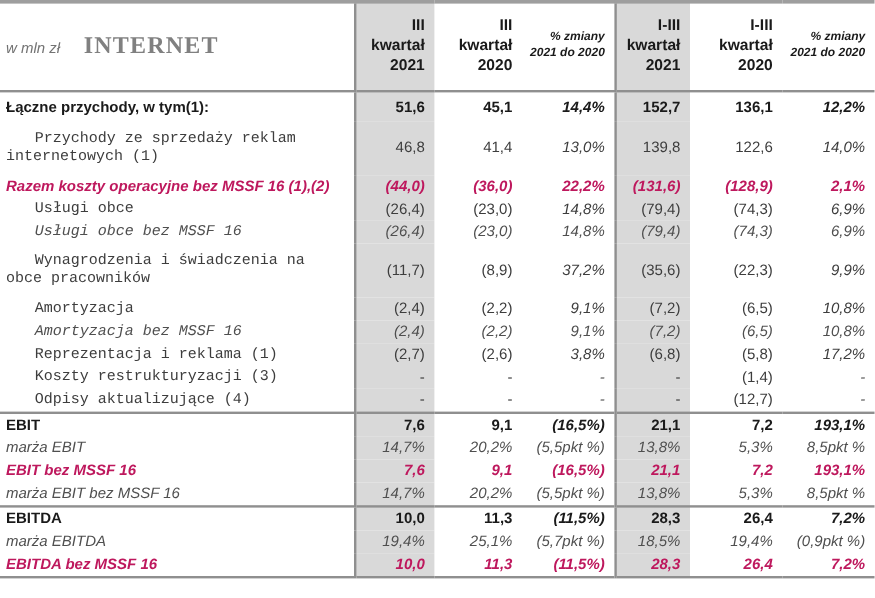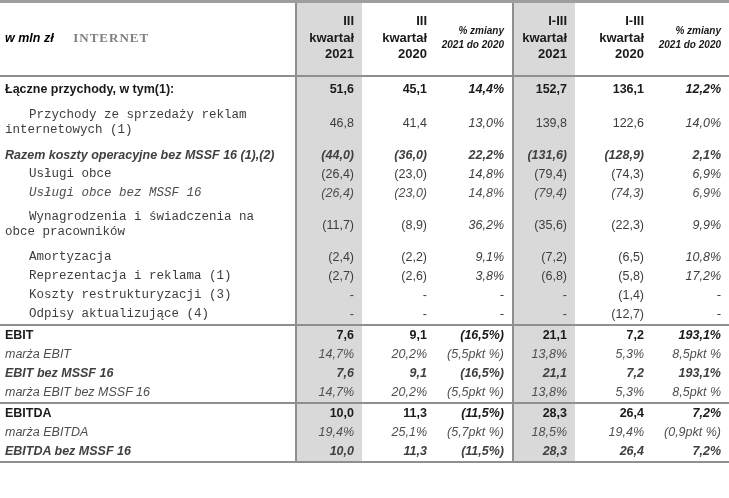--- a/index.html
+++ b/index.html
@@ -46,28 +46,28 @@
     white-space: pre-line;
     border-bottom: 2px solid #8f8f8f;
   }
   thead th.corner {
     text-align: left;
     padding-left: 5px;
     white-space: nowrap;
   }
   .unit-label {
     font-style: italic;
-    font-weight: bold;
+    font-weight: normal;
     font-size: 12.5px;
-    color: #000000;
+    color: #737373;
   }
   .segment-title {
     font-family: "Liberation Serif", serif;
     font-weight: bold;
-    font-size: 13px;
+    font-size: 20px;
     letter-spacing: 1px;
     color: #808080;
     margin-left: 16px;
   }
   thead th.pct-h {
     font-size: 10px;
     font-style: italic;
     line-height: 1.4;
   }
 
@@ -86,21 +86,21 @@
   tbody td.label {
     text-align: left;
     padding: 0 4px 0 5px;
     margin-left: 46px;
   }
   tr.indent td.label { text-indent: 24px; font-family: Liberation Mono, monospace; }
   tr.tall td { height: 42px; padding-top: 1px; padding-bottom: 2px; }
   tr.r-first td { height: 24px; }
 
   tr.bold { font-weight: bold; color: #1a1a1a; }
-  tr.bold-italic { font-weight: bold; font-style: italic; color: #404040; }
+  tr.bold-italic { font-weight: bold; font-style: italic; color: #be185d; }
   tr.italic { font-style: italic; color: #4f4f4f; }
   td.pct { font-style: italic; }
 
   tr.section td { border-top: 2px solid #8f8f8f; }
 </style>
 </head>
 <body>
 
 <div class="page">
   <table class="fin">
@@ -180,27 +180,36 @@
           <td class="val">(23,0)</td>
           <td class="val pct">14,8%</td>
           <td class="val hl vline">(79,4)</td>
           <td class="val">(74,3)</td>
           <td class="val pct">6,9%</td>
         </tr>
         <tr class="regular indent tall">
           <td class="label">Wynagrodzenia i świadczenia na obce pracowników</td>
           <td class="val hl vline">(11,7)</td>
           <td class="val">(8,9)</td>
-          <td class="val pct">36,2%</td>
+          <td class="val pct">37,2%</td>
           <td class="val hl vline">(35,6)</td>
           <td class="val">(22,3)</td>
           <td class="val pct">9,9%</td>
         </tr>
         <tr class="regular indent">
           <td class="label">Amortyzacja</td>
+          <td class="val hl vline">(2,4)</td>
+          <td class="val">(2,2)</td>
+          <td class="val pct">9,1%</td>
+          <td class="val hl vline">(7,2)</td>
+          <td class="val">(6,5)</td>
+          <td class="val pct">10,8%</td>
+        </tr>
+        <tr class="italic indent">
+          <td class="label">Amortyzacja bez MSSF 16</td>
           <td class="val hl vline">(2,4)</td>
           <td class="val">(2,2)</td>
           <td class="val pct">9,1%</td>
           <td class="val hl vline">(7,2)</td>
           <td class="val">(6,5)</td>
           <td class="val pct">10,8%</td>
         </tr>
         <tr class="regular indent">
           <td class="label">Reprezentacja i reklama (1)</td>
           <td class="val hl vline">(2,7)</td>

